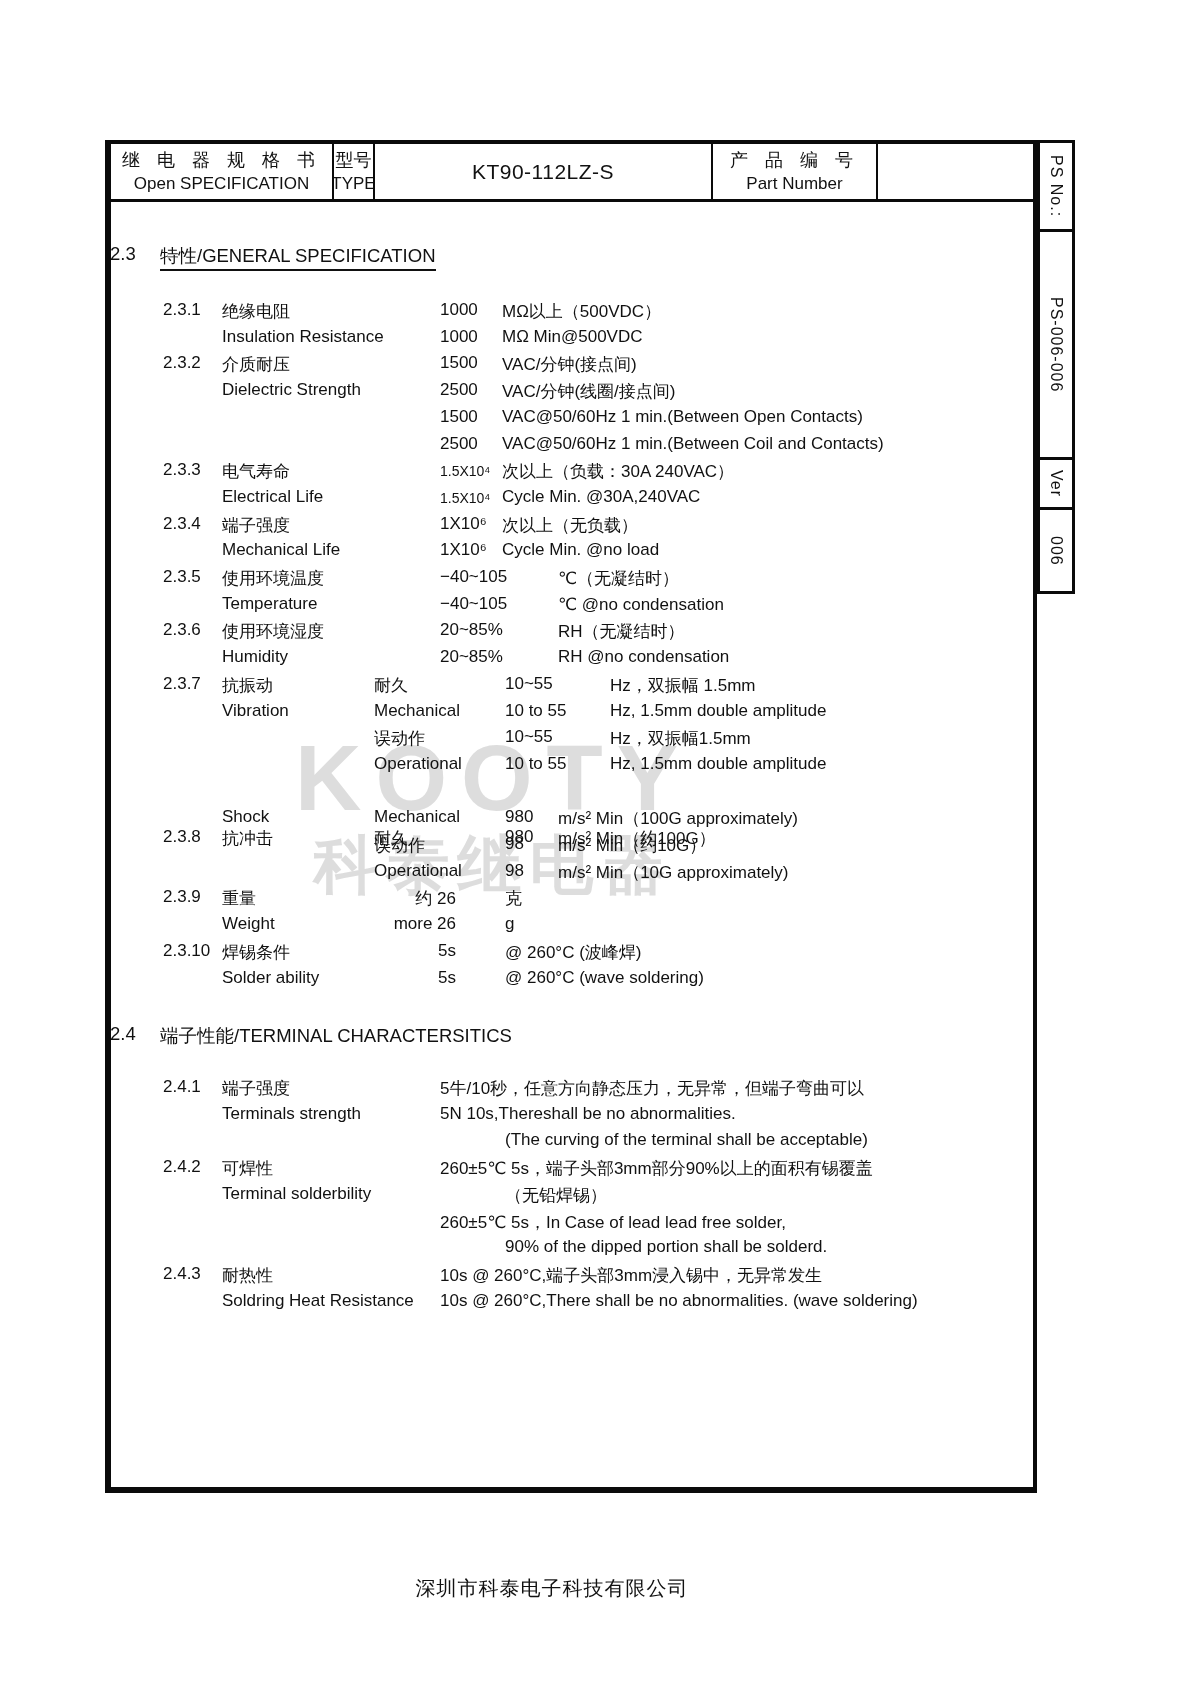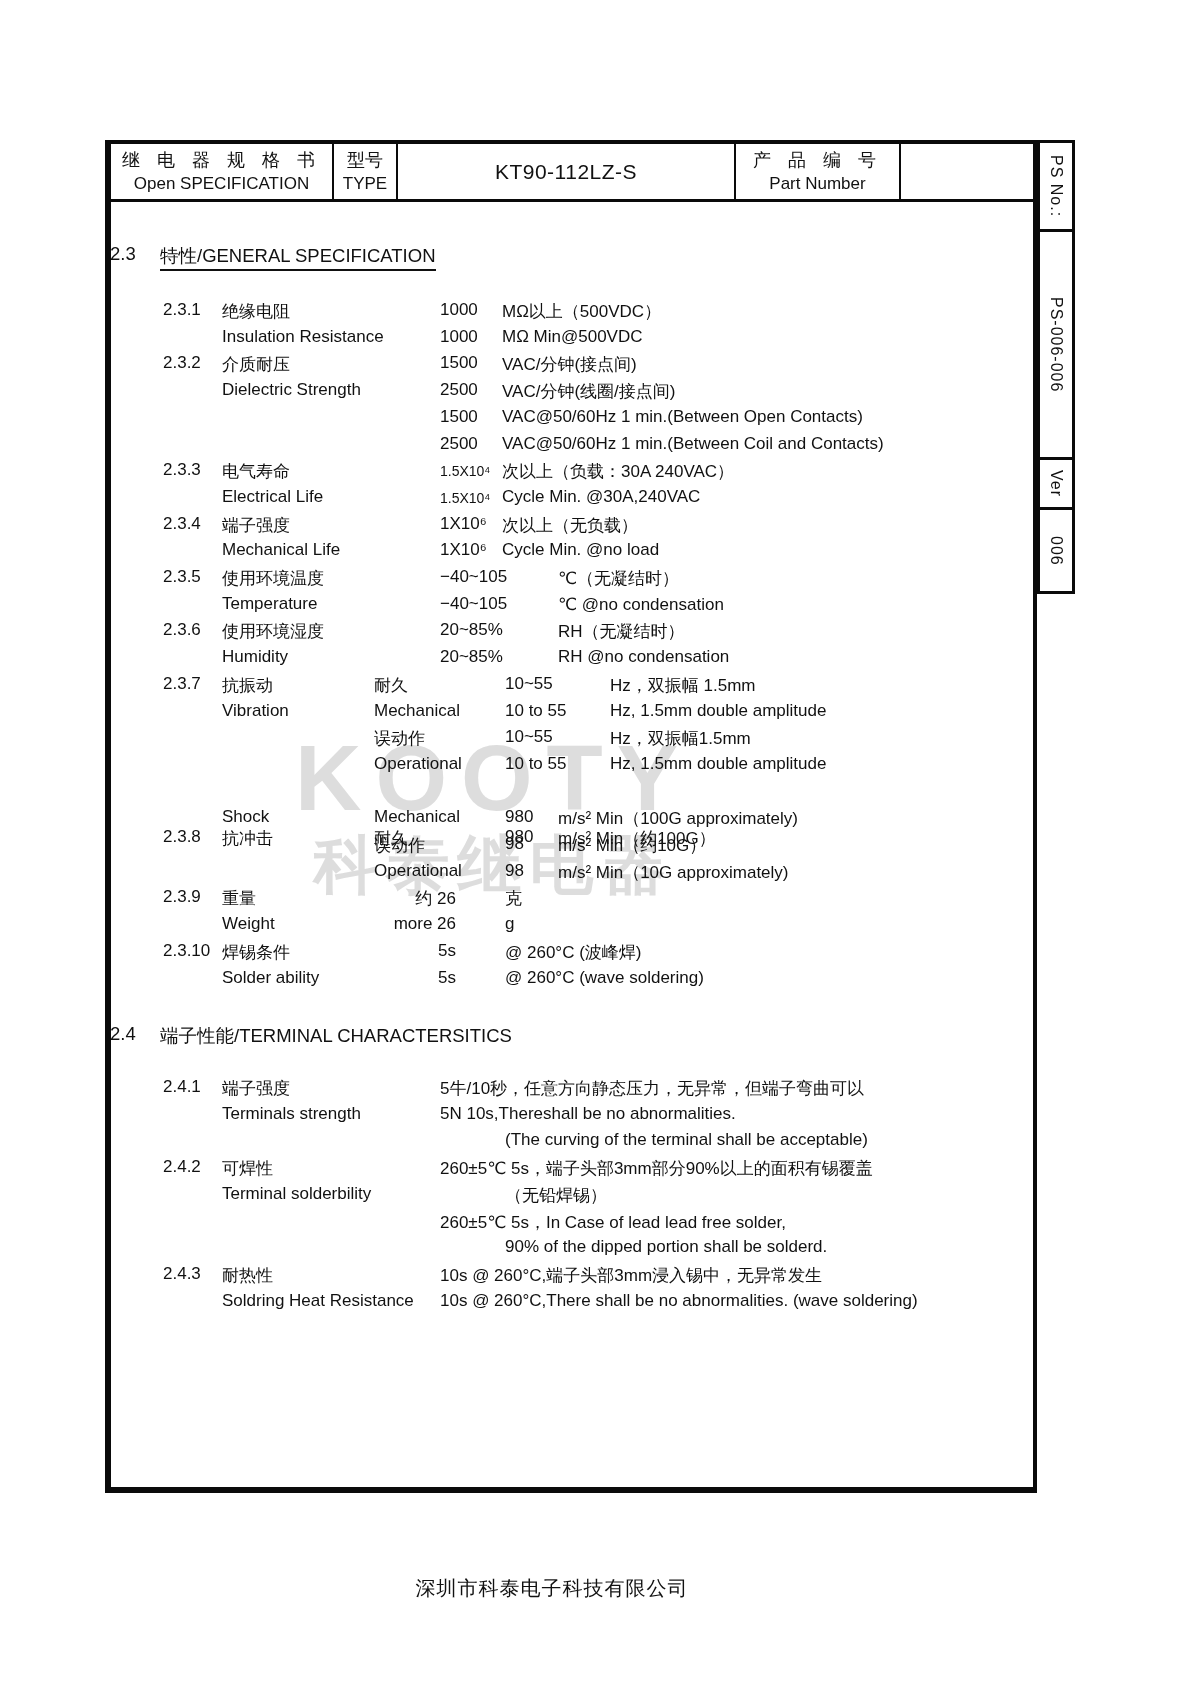--- a/index.html
+++ b/index.html
@@ -20,21 +20,21 @@
   .main-box {
     position:absolute; left:105px; top:140px; width:932px; height:1353px;
     border:4px solid #0a0a0a; border-left-width:6px; border-bottom-width:6px;
     z-index:1; background:transparent;
   }
   .header-row { position:absolute; left:0; top:0; width:100%; height:58px;
     border-bottom:3px solid #0a0a0a; display:flex; }
   .h-cell { border-right:2px solid #0a0a0a; display:flex; flex-direction:column;
     align-items:center; justify-content:center; line-height:24px; overflow:hidden; }
   .h-cell:last-child { border-right:none; }
-  .hc-1 { width:223px; } .hc-2 { width:64px; } .hc-3 { width:338px; }
+  .hc-1 { width:223px; } .hc-2 { width:41px; } .hc-3 { width:338px; }
   .hc-4 { width:165px; } .hc-5 { flex:1; }
   .h-zh { font-size:18px; letter-spacing:6px; white-space:nowrap; }
   .h-en { font-size:17px; white-space:nowrap; }
   .h-type-value { font-size:21px; letter-spacing:.5px; }
 
   
   .sidebar { position:absolute; left:1037px; top:140px; width:38px; height:454px;
     border:3px solid #0a0a0a; z-index:1; display:flex; flex-direction:column; background:#fff; }
   .sb-cell { display:flex; align-items:center; justify-content:center;
     writing-mode:vertical-rl; text-orientation:mixed;

